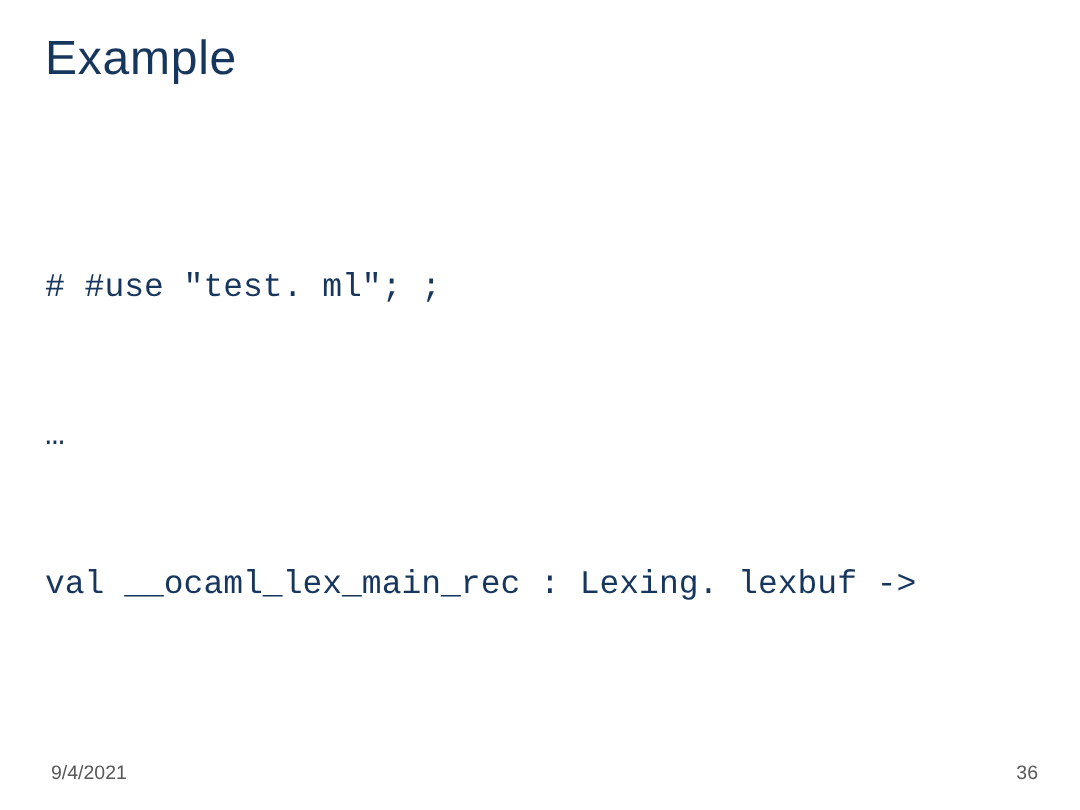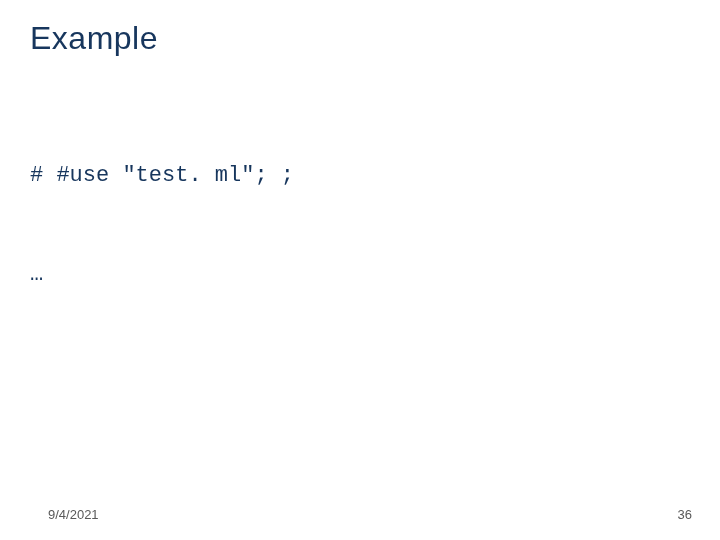--- a/index.html
+++ b/index.html
@@ -7,51 +7,52 @@
   .slide {
     width: 720px;
     height: 540px;
     position: relative;
     padding: 20px 30px 20px 30px;
   }
   .title {
     color: #17365d;
     font-size: 32px;
     font-weight: 400;
-    margin-bottom: 36px;
+    margin-bottom: 52px;
     letter-spacing: 0.5px;
   }
   .code-block {
     font-family: Consolas, "Courier New", monospace;
     font-size: 22px;
     line-height: 1.5;
     color: #17365d;
     white-space: pre-wrap;
   }
   .code-line { }
   .footer {
     position: absolute;
     bottom: 18px;
-    left: 48px;
+    left: 34px;
     right: 28px;
     display: flex;
     justify-content: space-between;
     font-size: 13px;
     color: #595959;
   }
 </style>
 </head>
 <body>
 
 <div class="slide">
   <div class="title">Example</div>
 
   <div class="code-block">
     <div class="code-line"># #use "test. ml"; ;</div>
     <div class="code-line">…</div>
+    <div class="code-line">val __ocaml_lex_main_rec : Lexing. lexbuf -&gt;</div>
     
     
     
     
   </div>
 
   <div class="footer">
     <span>9/4/2021</span>
     <span>36</span>
   </div>

